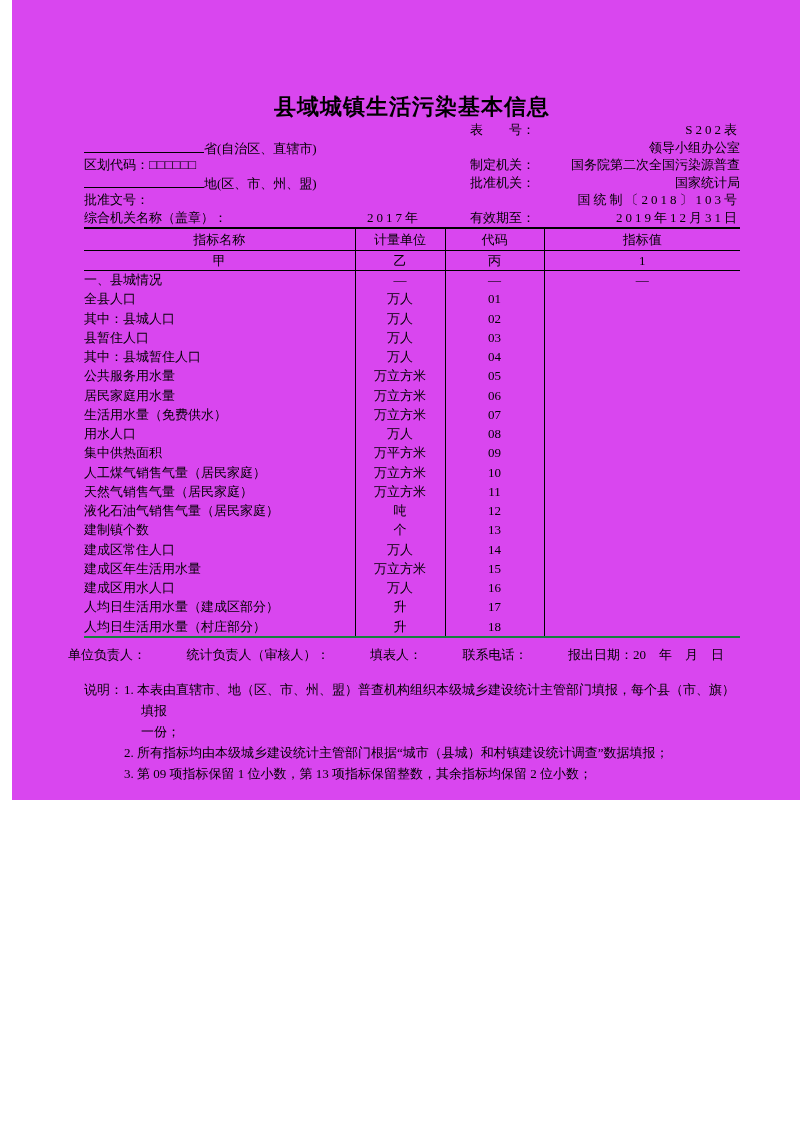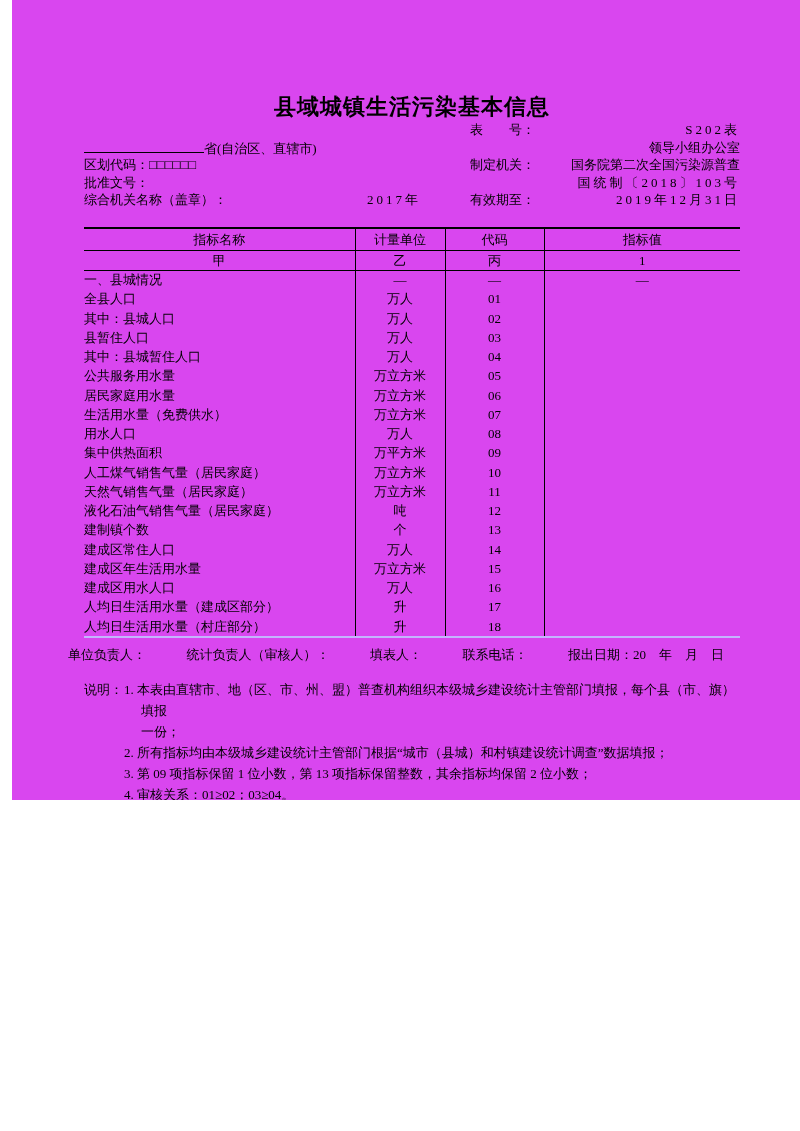--- a/index.html
+++ b/index.html
@@ -47,21 +47,21 @@
 
   
   .form-table {
     position: absolute;
     top: 227px; left: 72px;
     width: 656px; height: 411px;
     border-collapse: collapse;
     table-layout: fixed;
     font-size: 13px;
     border-top: 2px solid #000;
-    border-bottom: 2px solid #c4b5fd;
+    border-bottom: 2px solid #15803d;
   }
   .form-table th, .form-table td {
     padding: 0;
     font-weight: normal;
     vertical-align: middle;
   }
   .v-div { border-right: 1px solid #000; }
   .header-row th { border-bottom: 1px solid #000; height: 21px; text-align: center; }
   .subheader-row td { border-bottom: 1px solid #000; height: 19px; text-align: center; }
   tbody.rows tr { height: 18.5px; }
@@ -140,20 +140,29 @@
     <div class="meta-row">
       <div class="meta-left">
         <span>区划代码：</span><span>□□□□□□</span>
       </div>
       <div class="meta-right">
         <span class="meta-label">制定机关：</span>
         <span class="meta-value">国务院第二次全国污染源普查</span>
       </div>
     </div>
 
+    <div class="meta-row">
+      <div class="meta-left">
+        <span class="blank"></span><span>地(区、市、州、盟)</span>
+      </div>
+      <div class="meta-right">
+        <span class="meta-label">批准机关：</span>
+        <span class="meta-value">国家统计局</span>
+      </div>
+    </div>
 
     <div class="meta-row">
       <div class="meta-right">
         <span class="meta-label">批准文号：</span>
         <span class="meta-value spread">国统制〔2018〕103号</span>
       </div>
     </div>
 
     <div class="meta-row">
       <div class="meta-left">
@@ -314,21 +323,20 @@
     <span>报出日期：20　年　月　日</span>
   </div>
 
   <div class="notes">
     <div class="notes-label">说明：</div>
     <div class="note-items">
         <div class="note-item">1. 本表由直辖市、地（区、市、州、盟）普查机构组织本级城乡建设统计主管部门填报，每个县（市、旗）填报
 一份；</div>
         <div class="note-item">2. 所有指标均由本级城乡建设统计主管部门根据“城市（县城）和村镇建设统计调查”数据填报；</div>
         <div class="note-item">3. 第 09 项指标保留 1 位小数，第 13 项指标保留整数，其余指标均保留 2 位小数；</div>
-        <div class="note-item">4. 审核关系：01≥02；03≥04。</div>
       </div>
   </div>
 
   <div class="page-no">
     <span>—</span>
     <span>94</span>
     <span>—</span>
   </div>
 
 </div>

